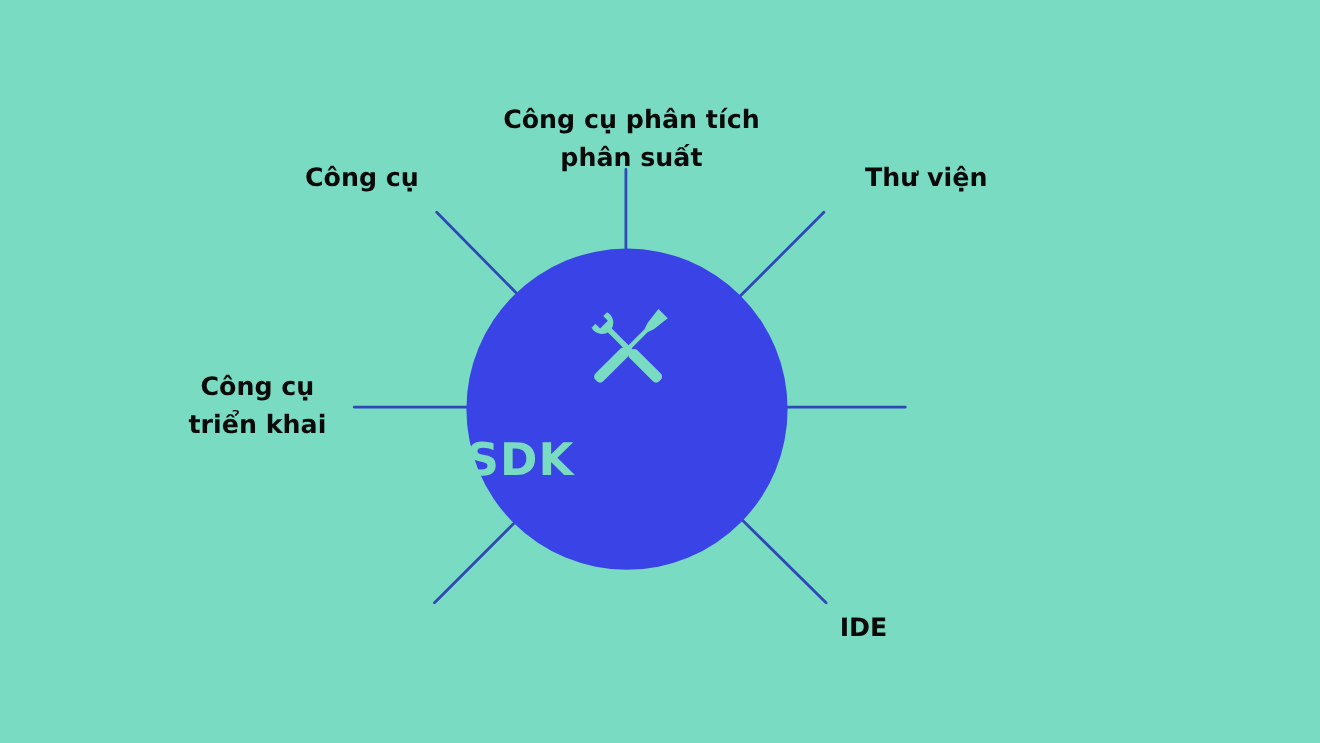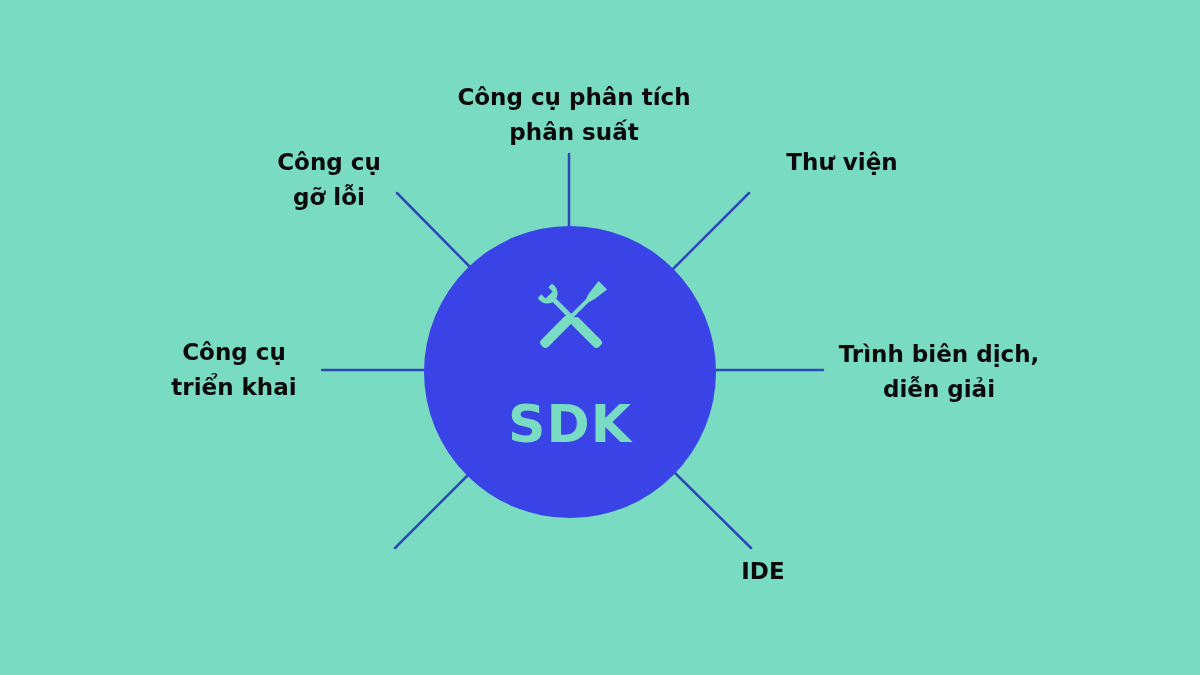--- a/index.html
+++ b/index.html
@@ -15,22 +15,22 @@
     position: absolute;
     left: 424px; top: 226px;
     width: 292px; height: 292px;
     border-radius: 50%;
     background: #3A44E6;
   }
   .hub-icon { position: absolute; left: 104px; top: 48px; width: 86px; height: 86px; }
   .hub-label {
     position: absolute; left: 0; width: 100%;
     top: 168px;
-    text-align: center;
-    font-size: 52px; font-weight: 700;
+    text-align: left;
+    font-size: 41px; font-weight: 700;
     color: #79DBC2;
     letter-spacing: 1px;
     font-family: "DejaVu Sans", sans-serif;
   }
   .node-label {
     position: absolute;
     transform: translateX(-50%);
     text-align: center;
     font-family: "DejaVu Sans", sans-serif;
     font-weight: 700;
@@ -70,42 +70,37 @@
         <g transform="rotate(-45 43 43)">
           <path d="M33 6 A11 11 0 0 0 43 20 A11 11 0 0 0 53 6 L48 6 L48 12 L38 12 L38 6 Z"></path>
           <rect x="40.5" y="18" width="5" height="30"></rect>
           <rect x="38" y="46" width="10" height="38" rx="4"></rect>
         </g>
       </g>
     </svg>
     <div class="hub-label">SDK</div>
   </div>
 
-  <div class="node-label" style="left:574px; top:80px;">
+  <div class="node-label" style="left:574px; top:92px;">
     <span>Công cụ phân tích</span>
     <span>phân suất</span>
   </div>
 
   <div class="node-label" style="left:842px; top:145px;">
     <span>Thư viện</span>
   </div>
 
-  <div class="node-label" style="left:939px; top:337px;">
-    <span>Trình biên dịch,</span>
-    <span>diễn giải</span>
-  </div>
 
-  <div class="node-label" style="left:763px; top:554px;">
+  <div class="node-label" style="left:785px; top:554px;">
     <span>IDE</span>
   </div>
 
 
   <div class="node-label" style="left:234px; top:335px;">
     <span>Công cụ</span>
     <span>triển khai</span>
   </div>
 
   <div class="node-label" style="left:329px; top:145px;">
     <span>Công cụ</span>
-    <span>gỡ lỗi</span>
   </div>
 
 </div>
 
 </body></html>

